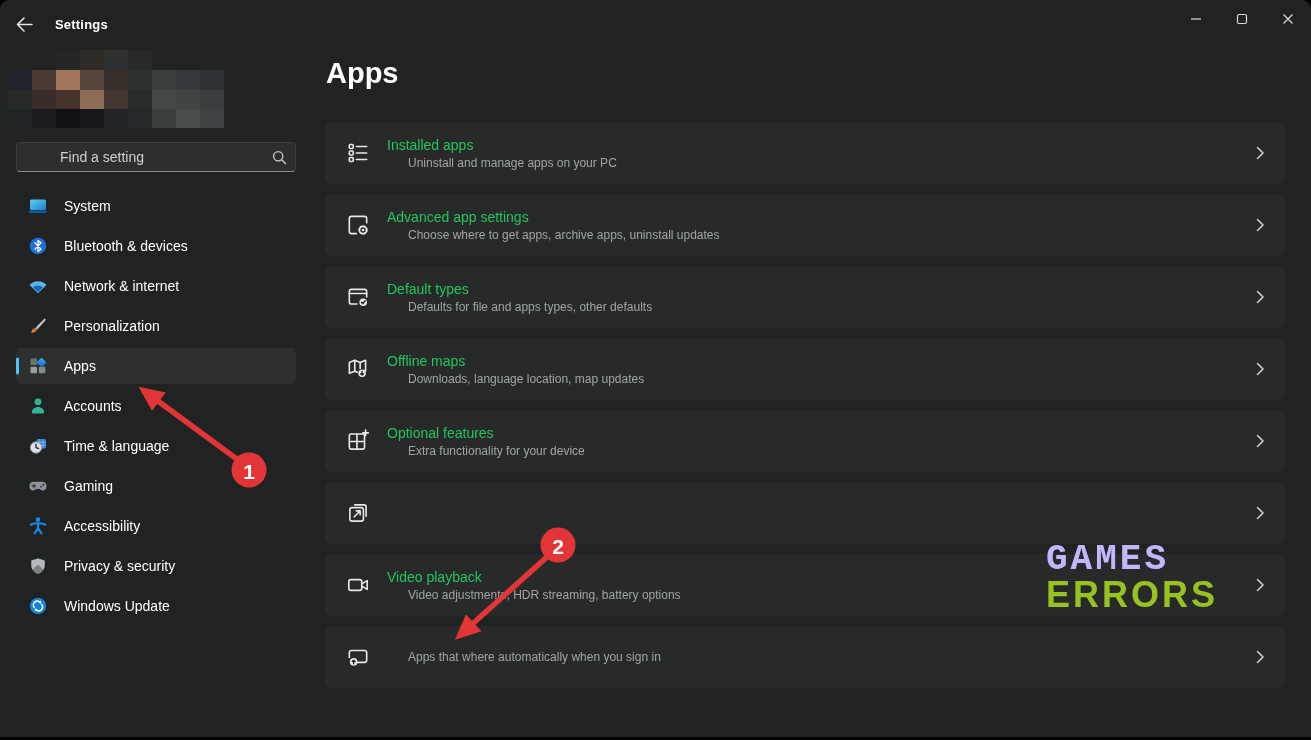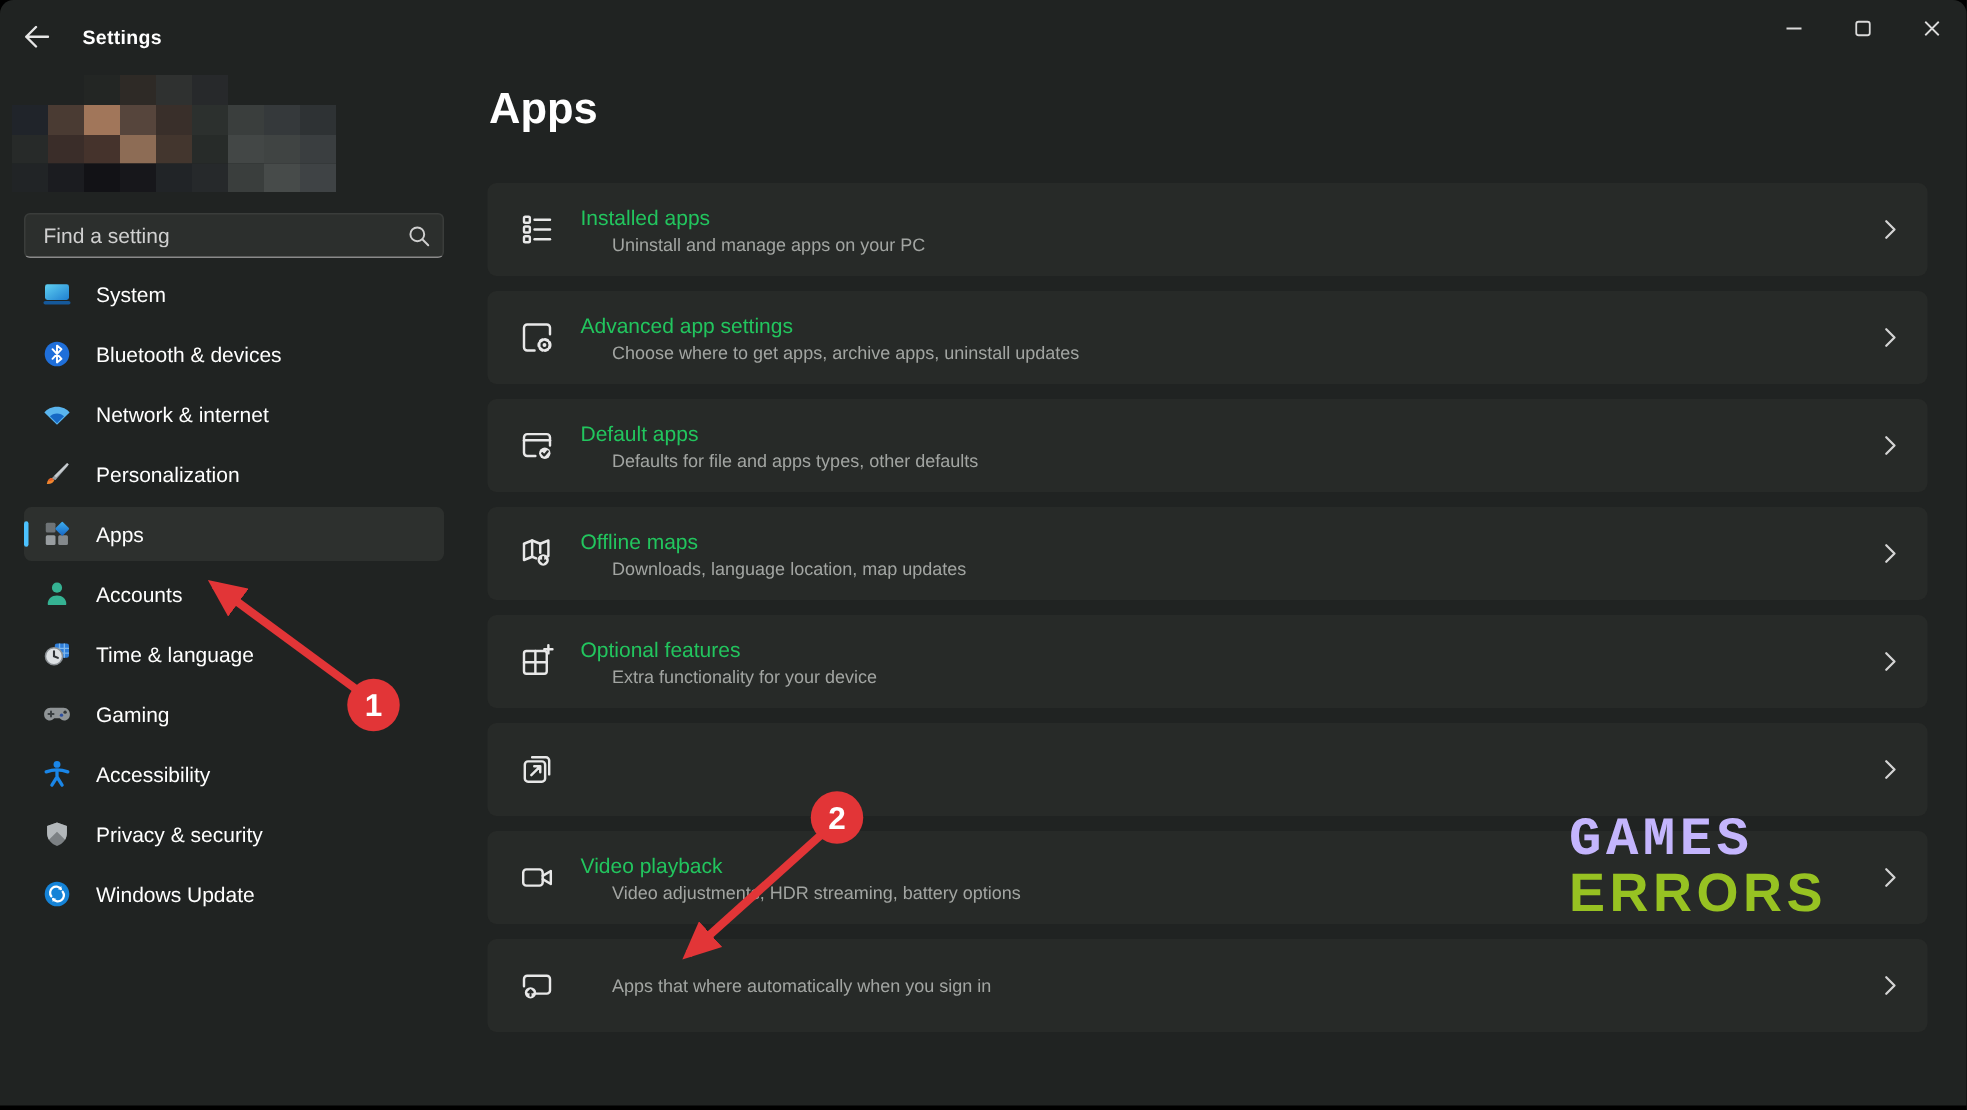--- a/index.html
+++ b/index.html
@@ -18,23 +18,23 @@
   .win-controls { position:absolute; right:0; top:0; height:38px; display:flex; }
   .win-ctl { width:46px; height:38px; background:none; border:none; display:flex;
              align-items:center; justify-content:center; cursor:pointer; }
 
   
   .avatar-mosaic { position:absolute; left:8px; top:50px; }
   .search-box { position:absolute; left:16px; top:142px; width:280px; height:30px;
                 background:#2c2f2d; border:1px solid #3a3d3b; border-bottom:1px solid #8a8a8a;
                 border-radius:4px; display:flex; align-items:center; padding:0 8px 0 12px; }
   .search-box input { flex:1; background:transparent; border:none; outline:none;
-                      color:#d946ef; font-size:14px; font-family:inherit; }
+                      color:#d946ef; font-size:14px; font-family:inherit;margin-left:31px; }
   .search-box input::placeholder { color:#d0d0d0; }
-  .nav { position:absolute; left:16px; top:178px; width:280px; }
+  .nav { position:absolute; left:16px; top:188px; width:280px; }
   .nav-item { position:relative; height:36px; margin-bottom:4px; display:flex;
               align-items:center; gap:16px; padding-left:12px; border-radius:5px;
               cursor:pointer; }
   .nav-item .label { color:#ffffff; font-size:14px; }
   .nav-item.selected { background:#2d302e; }
   .nav-item .accent { display:none; }
   .nav-item.selected .accent { display:block; position:absolute; left:0; top:50%;
               transform:translateY(-50%); width:3px; height:17px; border-radius:2px;
               background:#4cc2ff; }
   .nav-icon { width:20px; height:20px; flex:0 0 20px; }
@@ -303,21 +303,21 @@
     </div>
 
     <div class="card">
       <svg class="card-icon" viewBox="0 0 24 24" fill="none" stroke="#e8e8e8" stroke-width="1.5" stroke-linecap="round" stroke-linejoin="round">
         <path d="M11 18.5 H6 a2 2 0 0 1 -2 -2 V7 a2 2 0 0 1 2 -2 h12 a2 2 0 0 1 2 2 v5"></path>
         <path d="M4 8.8 H20"></path>
         <circle cx="16.8" cy="16.8" r="3.5" fill="#e8e8e8" stroke="none"></circle>
         <path d="M15.2 16.8 l1.2 1.3 l2.2 -2.5" stroke="#272a28" stroke-width="1.4"></path>
       </svg>
       <div class="card-text">
-        <div class="t">Default apps</div>
+        <div class="t">Default types</div>
         <div class="s">Defaults for file and apps types, other defaults</div>
       </div>
       <svg class="chevron" width="9" height="14" viewBox="0 0 9 14">
           <path d="M1.5 1.5 L7 7 L1.5 12.5" stroke="#d4d4d4" stroke-width="1.5" fill="none" stroke-linecap="round" stroke-linejoin="round"></path>
         </svg>
     </div>
 
     <div class="card">
       <svg class="card-icon" viewBox="0 0 24 24" fill="none" stroke="#e8e8e8" stroke-width="1.5" stroke-linecap="round" stroke-linejoin="round">
         <path d="M4 6 L9 4 L14 6 L19 4 V13.5 L16.5 14.5 M11.5 15 L9 14 L4 16 V6"></path>

